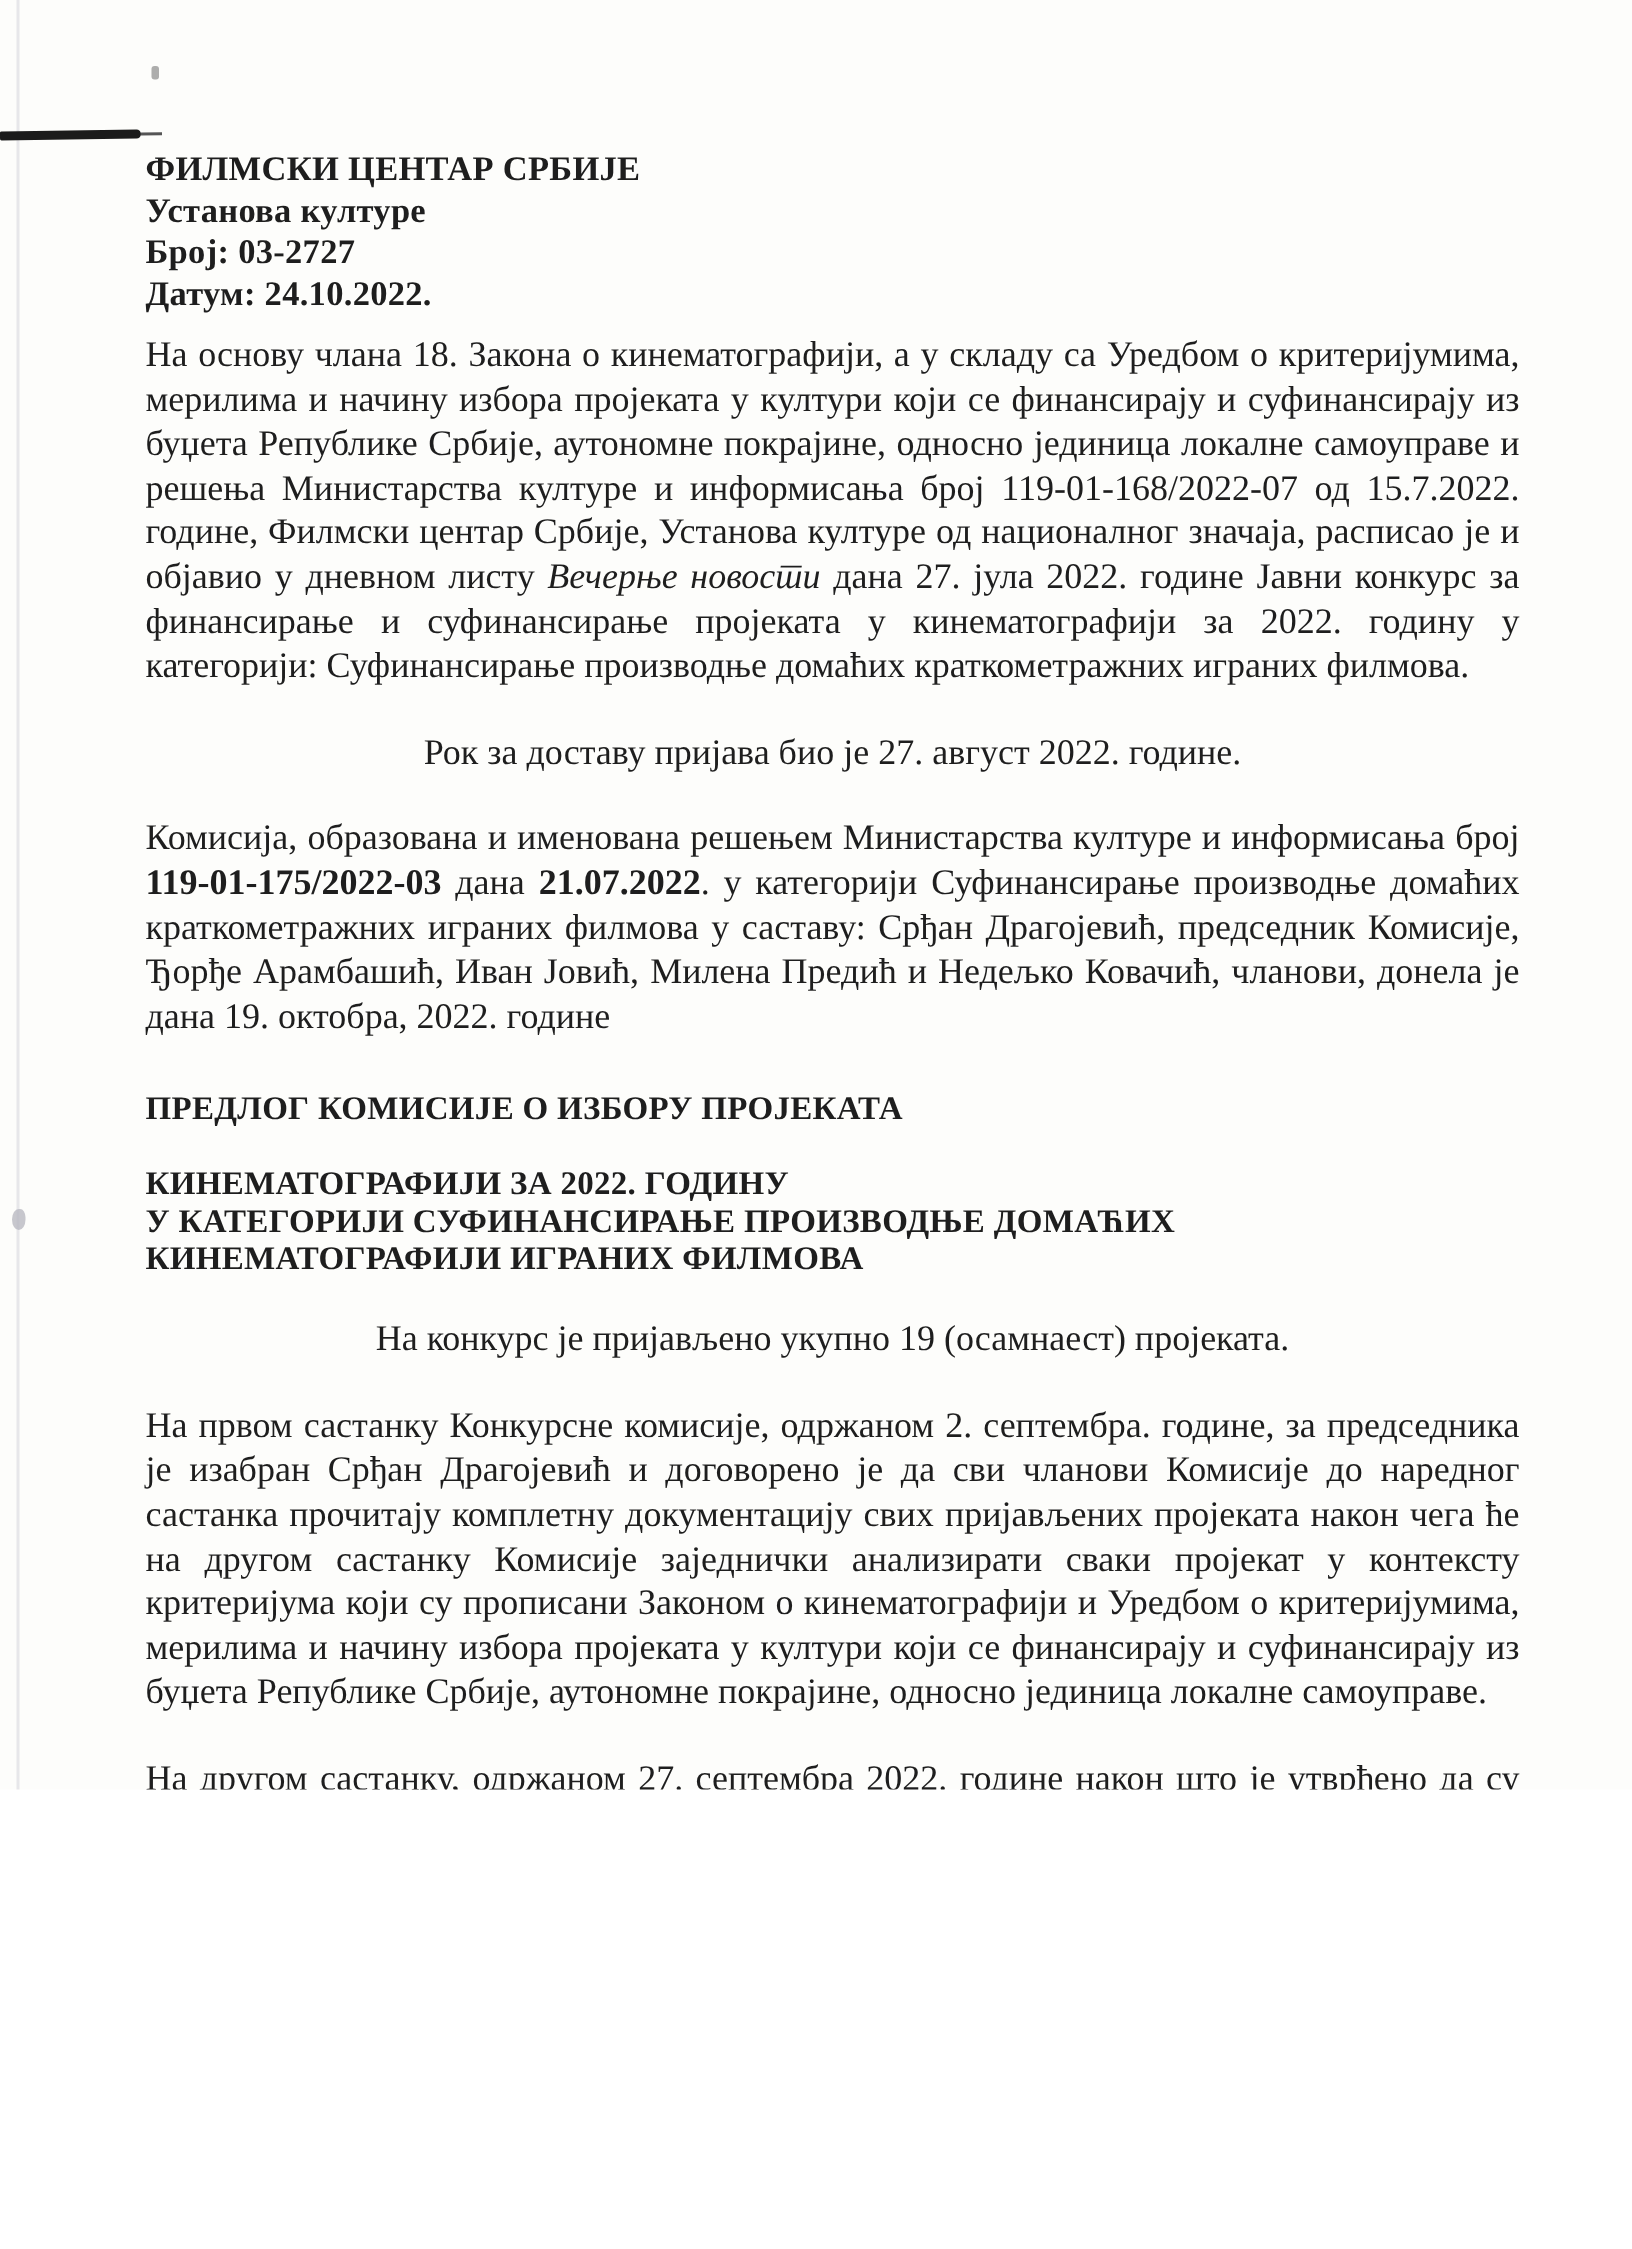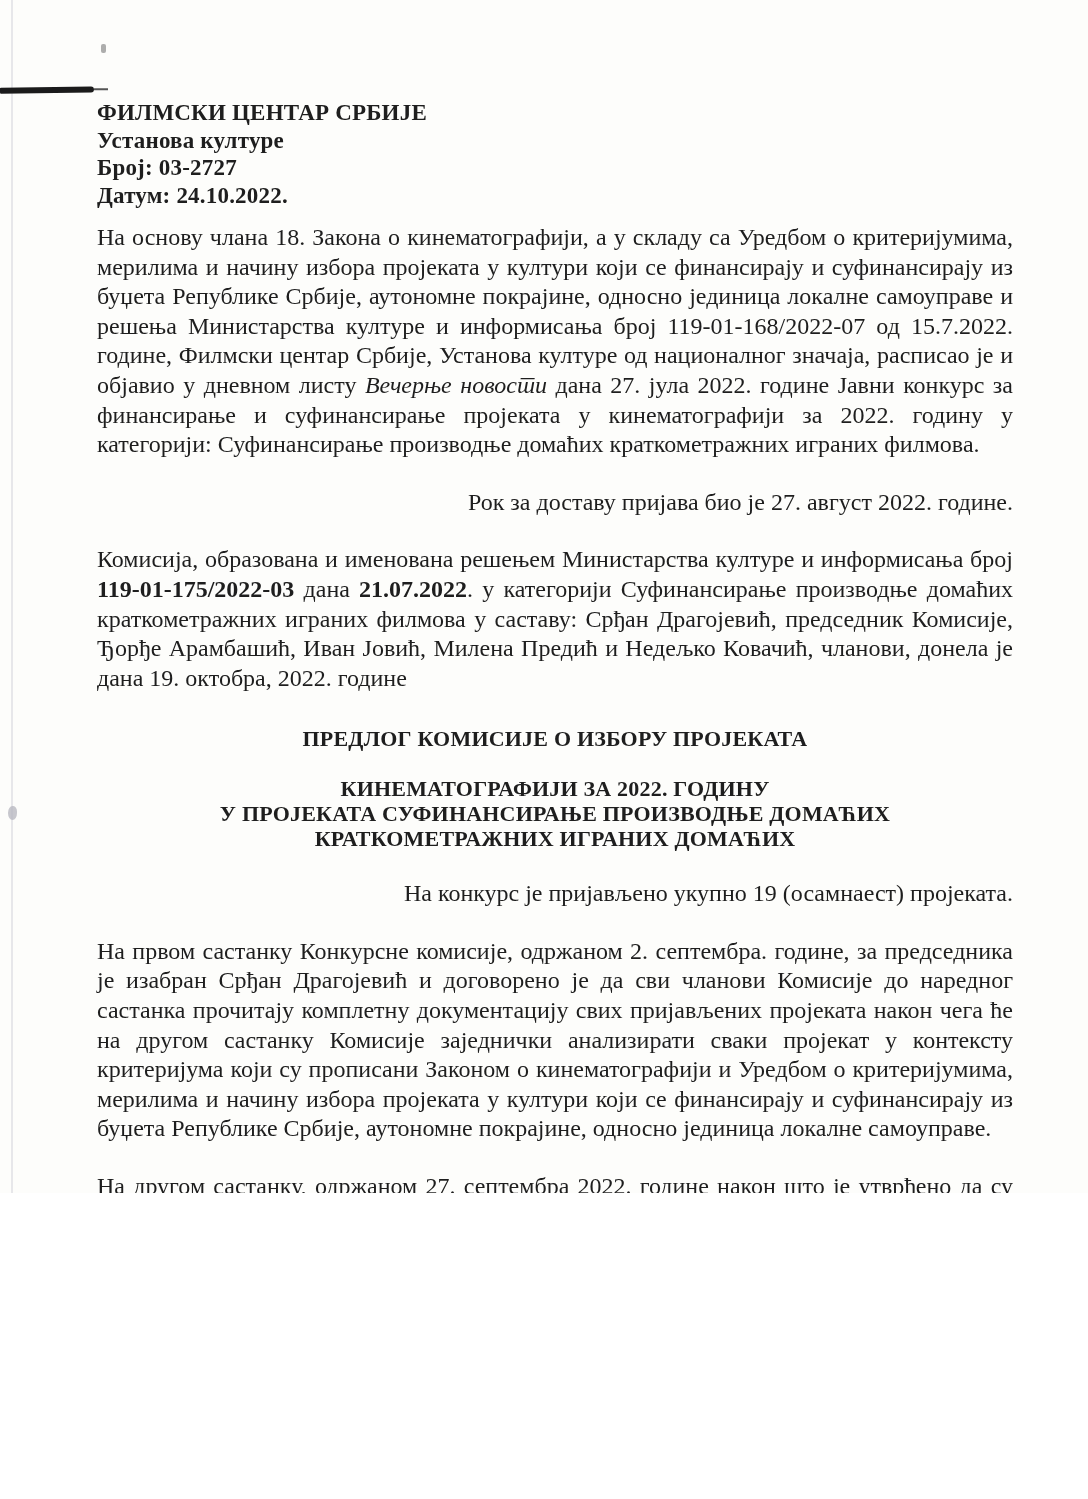--- a/index.html
+++ b/index.html
@@ -68,22 +68,22 @@
     line-height: 27.5px;
     letter-spacing: 0.2px;
   }
 
   .para {
     font-size: 24px;
     line-height: 29.6px;
     margin-top: 28px;
     text-align: justify;
   }
-  .para.align-left { text-align: right; }
-  .para.align-center { text-align: center; }
+  .para.align-left { text-align: center; }
+  .para.align-center { }
   .para.gap-small { margin-top: 14px; }
 
   .heading {
     font-weight: bold;
     font-size: 22px;
     line-height: 24.8px;
     margin-top: 34px;
     letter-spacing: 0.2px;
   }
 
@@ -106,20 +106,20 @@
       <div>ФИЛМСКИ ЦЕНТАР СРБИЈЕ</div>
       <div>Установа културе</div>
       <div>Број: 03-2727</div>
       <div>Датум: 24.10.2022.</div>
     </div>
 
     <div id="document-body">
         <div class="para  align-justify gap-small"><span>На основу члана 18. Закона о кинематографији, а у складу са Уредбом о критеријумима, мерилима и начину избора пројеката у култури који се финансирају и суфинансирају из буџета Републике Србије, аутономне покрајине, односно јединица локалне самоуправе и решења Министарства културе и информисања број 119-01-168/2022-07 од 15.7.2022. године, Филмски центар Србије, Установа културе од националног значаја, расписао је и објавио у дневном листу </span><span class="it">Вечерње новости</span><span> дана 27. јула 2022. године Јавни конкурс за финансирање и суфинансирање пројеката у кинематографији за 2022. годину у категорији: Суфинансирање производње домаћих краткометражних играних филмова.</span></div>
         <div class="para  align-left"><span>Рок за доставу пријава био је 27. август 2022. године.</span></div>
         <div class="para  align-justify"><span>Комисија, образована и именована решењем Министарства културе и информисања број </span><span class="bd">119-01-175/2022-03</span><span> дана </span><span class="bd">21.07.2022</span><span>. у категорији Суфинансирање производње домаћих краткометражних играних филмова у саставу: Срђан Драгојевић, председник Комисије, Ђорђе Арамбашић, Иван Јовић, Милена Предић и Недељко Ковачић, чланови, донела је дана 19. октобра, 2022. године</span></div>
-        <div class="para heading align-center"><span>ПРЕДЛОГ КОМИСИЈЕ О ИЗБОРУ ПРОЈЕКАТА</span><br><br><span>КИНЕМАТОГРАФИЈИ ЗА 2022. ГОДИНУ</span><br><span>У ПРОЈЕКАТА СУФИНАНСИРАЊЕ ПРОИЗВОДЊЕ ДОМАЋИХ</span><br><span>КРАТКОМЕТРАЖНИХ ИГРАНИХ ДОМАЋИХ</span></div>
+        <div class="para heading align-center"><span>ПРЕДЛОГ КОМИСИЈЕ О ИЗБОРУ ПРОЈЕКАТА</span><br><br><span>КИНЕМАТОГРАФИЈИ ЗА 2022. ГОДИНУ</span><br><span>У КАТЕГОРИЈИ СУФИНАНСИРАЊЕ ПРОИЗВОДЊЕ ДОМАЋИХ</span><br><span>КИНЕМАТОГРАФИЈИ ИГРАНИХ ФИЛМОВА</span></div>
         <div class="para  align-left"><span>На конкурс је пријављено укупно 19 (осамнаест) пројеката.</span></div>
         <div class="para  align-justify"><span>На првом састанку Конкурсне комисије, одржаном 2. септембра. године, за председника је изабран Срђан Драгојевић и договорено је да сви чланови Комисије до наредног састанка прочитају комплетну документацију свих пријављених пројеката након чега ће на другом састанку Комисије заједнички анализирати сваки пројекат у контексту критеријума који су прописани Законом о кинематографији и Уредбом о критеријумима, мерилима и начину избора пројеката у култури који се финансирају и суфинансирају из буџета Републике Србије, аутономне покрајине, односно јединица локалне самоуправе.</span></div>
         <div class="para  align-justify"><span>На другом састанку, одржаном 27. септембра 2022. године након што је утврђено да су до тог тренутка сви чланови Комисије прочитали комплетну документацију 18 (осамнаест) пријављених пројеката, уследила је заједничка анализа сваког пројекта са становишта критеријума из члана 18. Закона о кинематографији и члана 3. Уредбе о критеријумима, мерилима и начину избора пројеката у култури који се финансирају и суфинансирају из буџета Републике Србије, аутономне покрајине, односно јединица локалне самоуправе. Након заједничке анализе свих пријављених пројеката, конкурсна комисија је једногласно донела одлуку да 3 (три) пројекта у највећој мери испуњавају прописане критеријуме за избор пројекта и руководећи се расположивим средствима за ову конкурсну категорију и исте предложила за финансијску подршку:</span></div>
       </div>
 
   </div>
 </div>
 
 </body></html>

